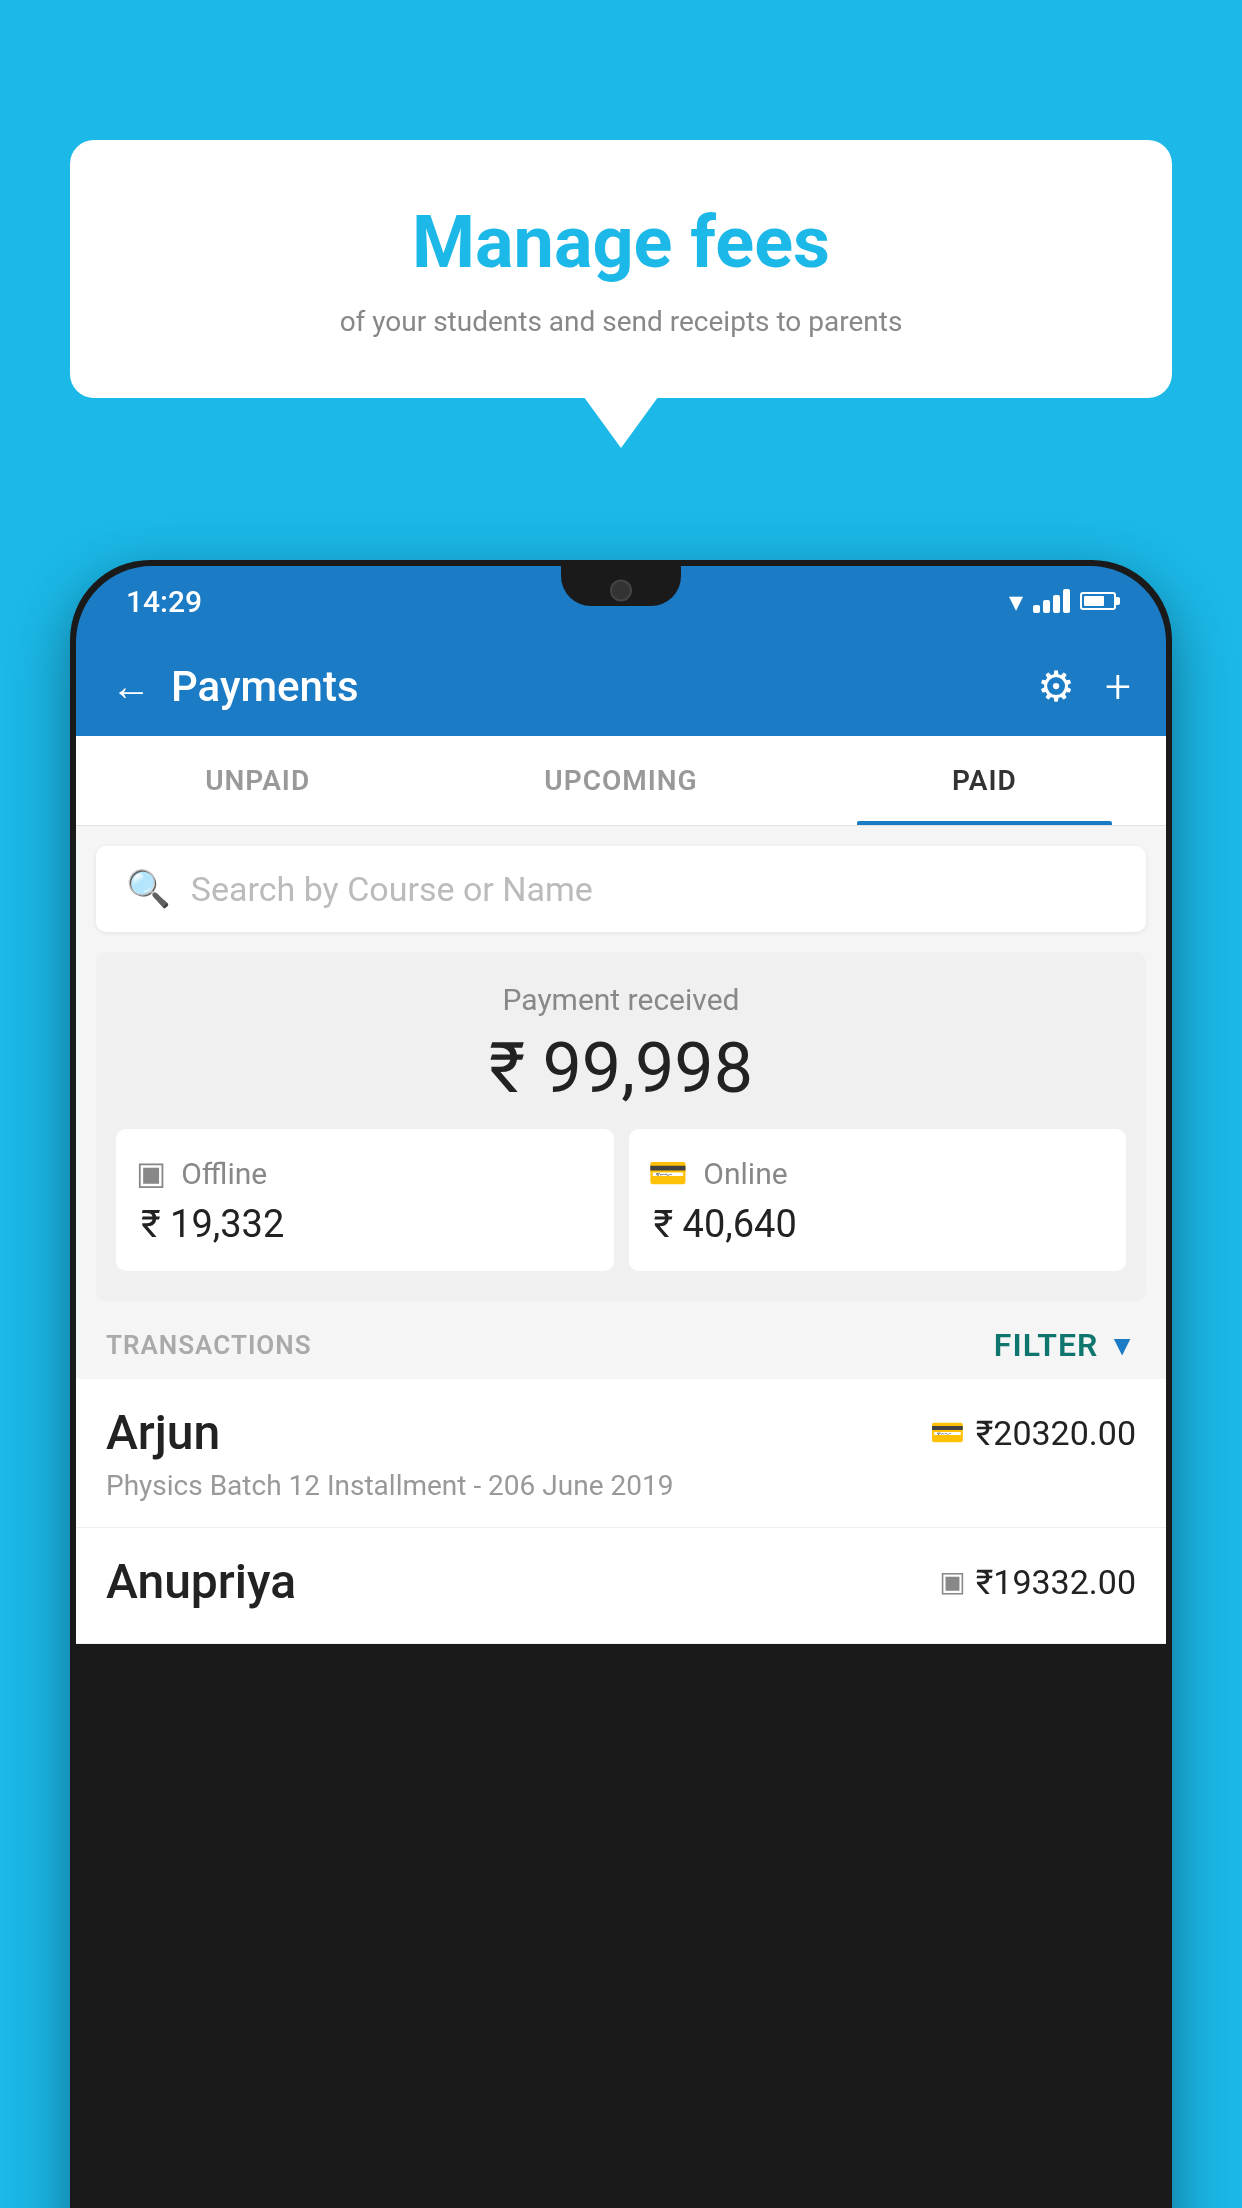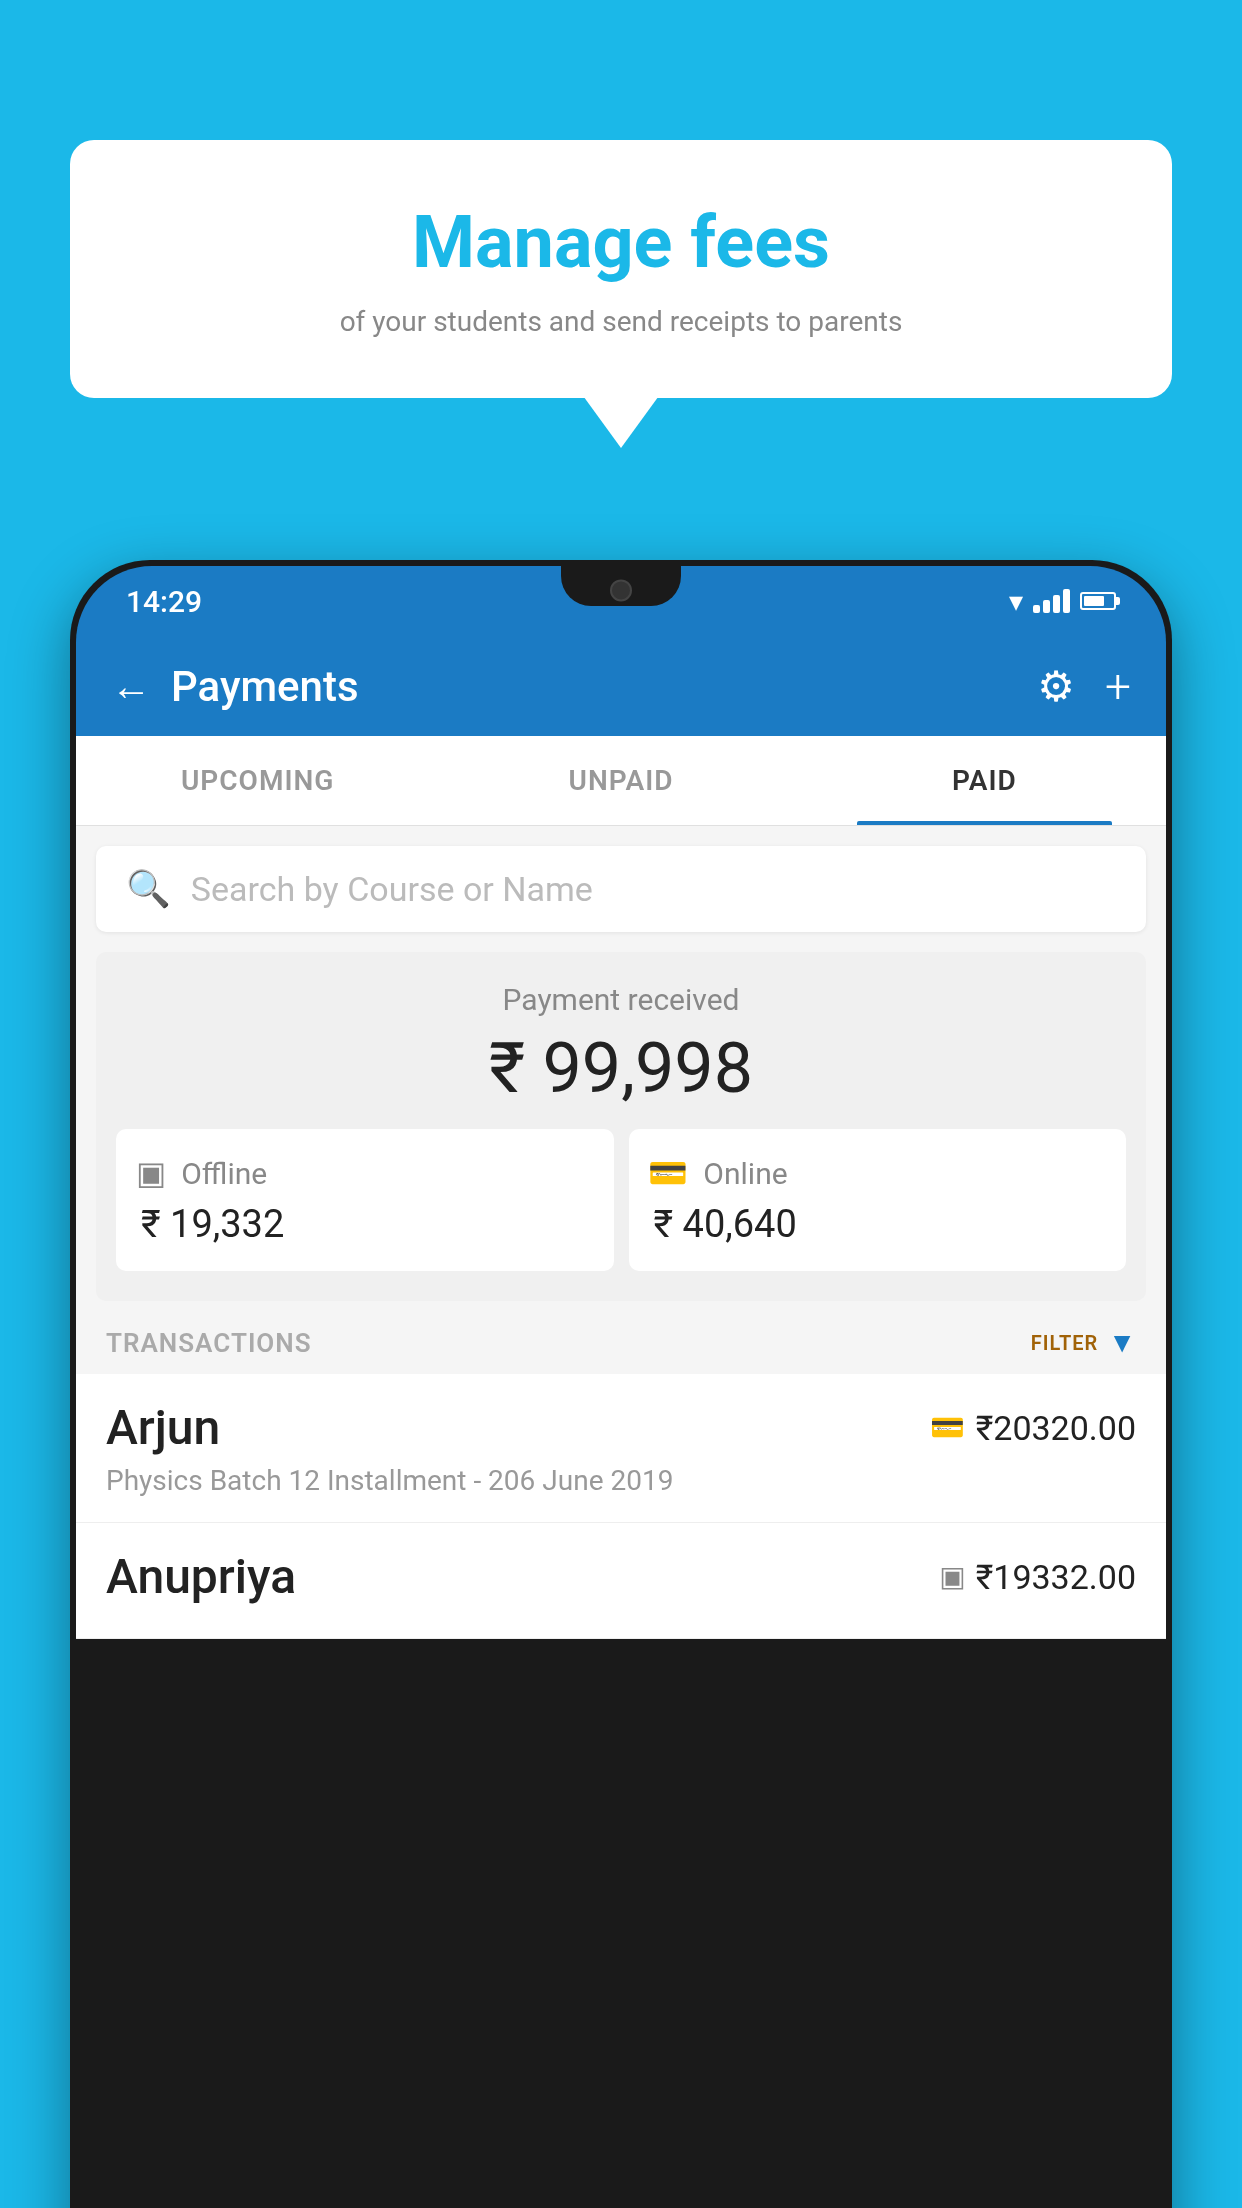--- a/index.html
+++ b/index.html
@@ -340,22 +340,22 @@
       font-weight: 600;
       letter-spacing: 1px;
     }
     .filter-btn {
       display: flex;
       align-items: center;
       gap: 10px;
       cursor: pointer;
     }
     .filter-label {
-      font-size: 20px;
-      color: #a16207;
+      font-size: 32px;
+      color: #0f766e;
       font-weight: 600;
       letter-spacing: 1px;
     }
     .filter-icon {
       color: #1b7bc4;
       font-size: 28px;
     }
 
     
     .transaction-list {
@@ -444,24 +444,24 @@
           <span class="header-title">Payments</span>
         </div>
         <div class="header-right">
           <span class="gear-icon">⚙</span>
           <span class="plus-icon">+</span>
         </div>
       </div>
 
       <div class="tabs-bar">
         <div class="tab-item">
+          <span>UNPAID</span>
+        </div>
+        <div class="tab-item">
           <span>UPCOMING</span>
-        </div>
-        <div class="tab-item">
-          <span>UNPAID</span>
         </div>
         <div class="tab-item active">
           <span>PAID</span>
         </div>
       </div>
 
       <div class="app-content">
 
         <div class="search-container">
           <span class="search-icon-wrap">🔍</span>

